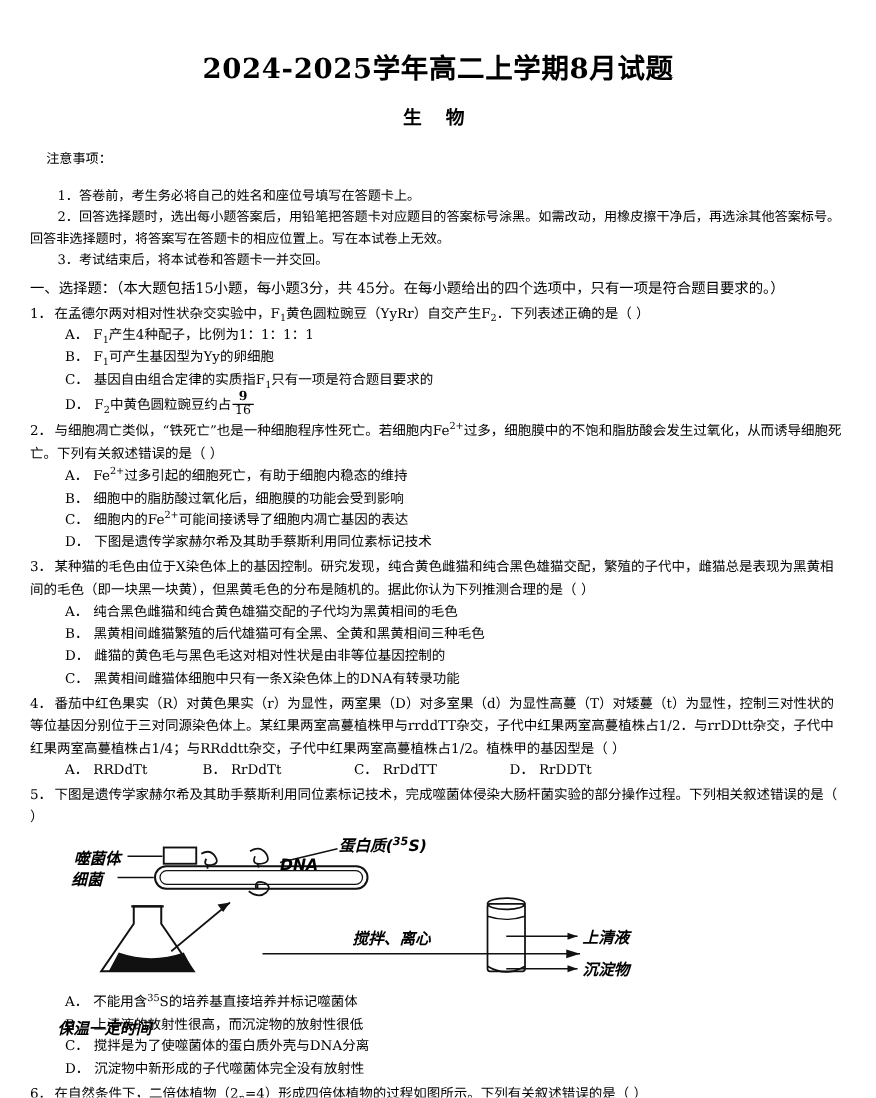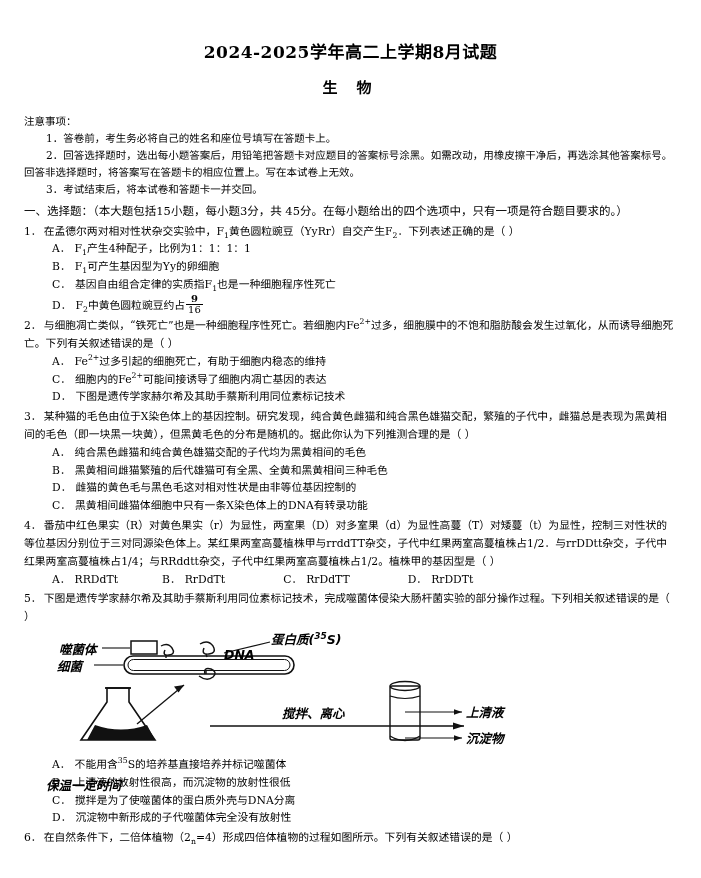--- a/index.html
+++ b/index.html
@@ -19,41 +19,41 @@
     width: 701px;
     height: 878px;
     background: #ffffff;
     box-sizing: border-box;
     padding: 0 24px;
   }
 
   
   .doc-title {
     text-align: center;
-    font-size: 17px;
+    font-size: 22px;
     font-weight: bold;
     letter-spacing: 0.5px;
     margin: 42px 0 0 0;
     line-height: 1.2;
   }
   .doc-subject {
     text-align: center;
     font-size: 15px;
     font-weight: bold;
     letter-spacing: 7px;
     margin: 14px 0 0 0;
   }
 
   
   .notice {
     margin-top: 16px;
     font-size: 10.5px;
     line-height: 1.62;
   }
-  .notice-title { margin: 0; }
+  .notice-title { margin: 13px; }
   .notice-item {
     margin: 0;
     text-indent: 22px;
   }
 
   
   .section-head {
     font-size: 11.5px;
     font-weight: normal;
     line-height: 1.58;
@@ -132,27 +132,28 @@
     <p class="notice-item">2．回答选择题时，选出每小题答案后，用铅笔把答题卡对应题目的答案标号涂黑。如需改动，用橡皮擦干净后，再选涂其他答案标号。回答非选择题时，将答案写在答题卡的相应位置上。写在本试卷上无效。</p>
     <p class="notice-item">3．考试结束后，将本试卷和答题卡一并交回。</p>
   </div>
 
   <p class="section-head">一、选择题：（本大题包括15小题，每小题3分，共 45分。在每小题给出的四个选项中，只有一项是符合题目要求的。）</p>
 
   <div class="question">
     <p class="q-stem"><span class="q-num">1．</span><span>在孟德尔两对相对性状杂交实验中，F</span><sub>1</sub><span>黄色圆粒豌豆（YyRr）自交产生F</span><sub>2</sub><span>．下列表述正确的是（    ）</span></p>
     <p class="opt"><span class="opt-key">A．</span><span>F</span><sub>1</sub><span>产生4种配子，比例为1：1：1：1</span></p>
     <p class="opt"><span class="opt-key">B．</span><span>F</span><sub>1</sub><span>可产生基因型为Yy的卵细胞</span></p>
-    <p class="opt"><span class="opt-key">C．</span><span>基因自由组合定律的实质指F</span><sub>1</sub><span>也是一种细胞程序性死亡</span></p>
+    <p class="opt"><span class="opt-key">C．</span><span>基因自由组合定律的实质指F</span><sub>1</sub><span>只有一项是符合题目要求的</span></p>
     <p class="opt"><span class="opt-key">D．</span><span>F</span><sub>2</sub><span>中黄色圆粒豌豆约占</span><span class="frac"><span class="num">9</span><span class="den">16</span></span></p>
   </div>
 
   <div class="question">
     <p class="q-stem"><span class="q-num">2．</span><span>与细胞凋亡类似，“铁死亡”也是一种细胞程序性死亡。若细胞内Fe</span><sup>2+</sup><span>过多，细胞膜中的不饱和脂肪酸会发生过氧化，从而诱导细胞死亡。下列有关叙述错误的是（    ）</span></p>
     <p class="opt"><span class="opt-key">A．</span><span>Fe</span><sup>2+</sup><span>过多引起的细胞死亡，有助于细胞内稳态的维持</span></p>
+    <p class="opt"><span class="opt-key">B．</span><span>细胞中的脂肪酸过氧化后，细胞膜的功能会受到影响</span></p>
     <p class="opt"><span class="opt-key">C．</span><span>细胞内的Fe</span><sup>2+</sup><span>可能间接诱导了细胞内凋亡基因的表达</span></p>
     <p class="opt"><span class="opt-key">D．</span><span>下图是遗传学家赫尔希及其助手蔡斯利用同位素标记技术</span></p>
   </div>
 
   <div class="question">
     <p class="q-stem"><span class="q-num">3．</span><span>某种猫的毛色由位于X染色体上的基因控制。研究发现，纯合黄色雌猫和纯合黑色雄猫交配，繁殖的子代中，雌猫总是表现为黑黄相间的毛色（即一块黑一块黄），但黑黄毛色的分布是随机的。据此你认为下列推测合理的是（    ）</span></p>
     <p class="opt"><span class="opt-key">A．</span><span>纯合黑色雌猫和纯合黄色雄猫交配的子代均为黑黄相间的毛色</span></p>
     <p class="opt"><span class="opt-key">B．</span><span>黑黄相间雌猫繁殖的后代雄猫可有全黑、全黄和黑黄相间三种毛色</span></p>
     <p class="opt"><span class="opt-key">D．</span><span>雌猫的黄色毛与黑色毛这对相对性状是由非等位基因控制的</span></p>
     <p class="opt"><span class="opt-key">C．</span><span>黑黄相间雌猫体细胞中只有一条X染色体上的DNA有转录功能</span></p>

